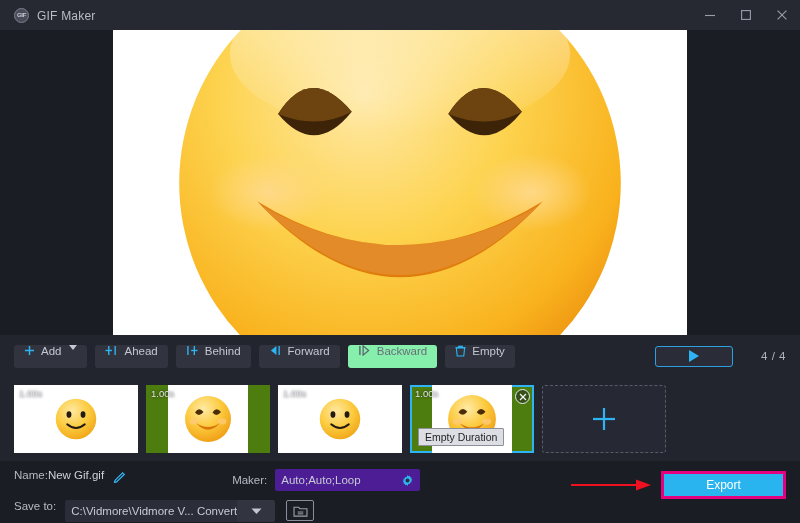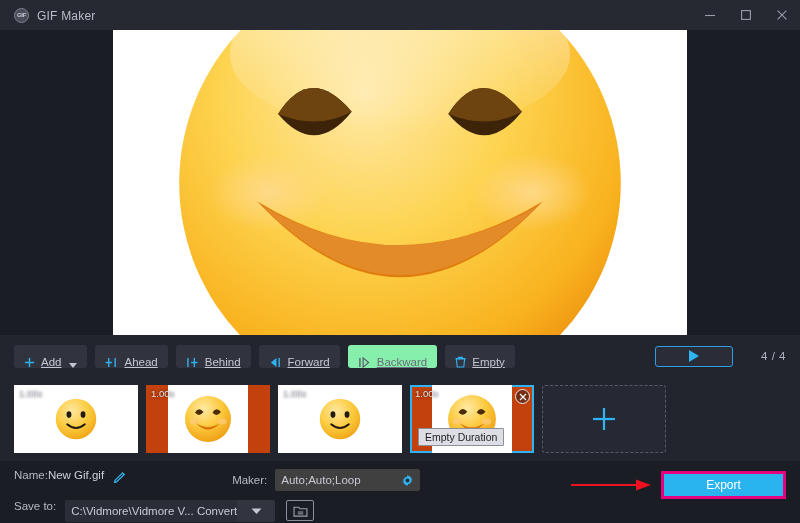--- a/index.html
+++ b/index.html
@@ -105,28 +105,27 @@
     display: flex;
     align-items: center;
     padding: 0 14px;
     gap: 8px;
   }
   .tbtn {
     height: 23px;
     background: #31343f;
     border-radius: 3px;
     display: flex;
-    align-items: flex-end;
+    align-items: flex-start;
     gap: 6px;
     padding: 0 10px;
     font-size: 11.5px;
     color: #c4c7d1;
     white-space: nowrap;
     user-select: none;
-    text-decoration: underline;
   }
   .tbtn.disabled { color: #6a6d7a; background: #86efac; }
   .tbtn .ico {
     display: flex;
     align-items: center;
     color: #2eb4f2;
   }
   .tbtn.disabled .ico { color: #5a5d6b; }
   .caret {
     width: 0; height: 0;
@@ -171,21 +170,21 @@
     background: #22242e;
     display: flex;
     align-items: center;
     padding: 0 14px;
     gap: 8px;
   }
   .thumb {
     position: relative;
     width: 124px;
     height: 68px;
-    background: #c2410c;
+    background: #4d7c0f;
     overflow: hidden;
     flex-shrink: 0;
     padding-left: 28px;
   }
   .thumb.selected {
     outline: 2px solid #2eb4f2;
     outline-offset: -2px;
   }
   .thumb-inner {
     position: absolute;
@@ -271,21 +270,21 @@
 
   .output-group {
     display: flex;
     align-items: center;
     margin-left: 105px;
     gap: 8px;
   }
   .output-box {
     width: 145px;
     height: 22px;
-    background: #404040;
+    background: #4c1d95;
     border-radius: 2px;
     display: flex;
     align-items: center;
     padding: 0 6px;
     font-size: 11.5px;
     color: #c7cad3;
     position: relative;
   }
   .gear {
     position: absolute;

